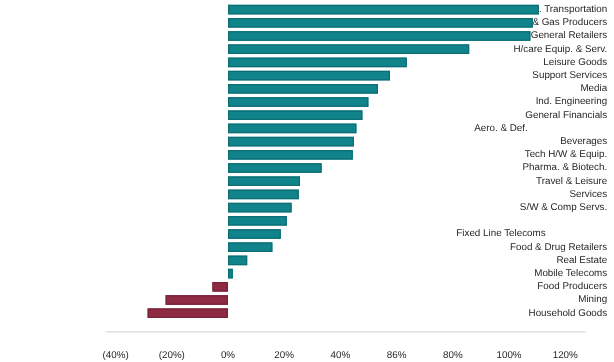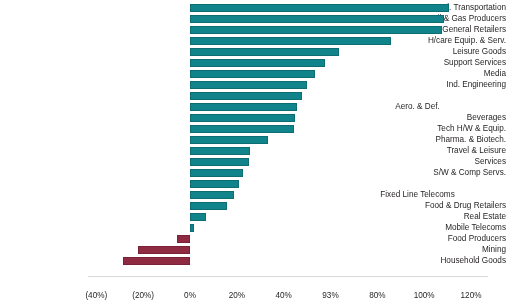--- a/index.html
+++ b/index.html
@@ -121,20 +121,21 @@
         </div>
         <div class="row">
           <div class="row-label" style="width: 183px;">Media</div>
           <div class="bar pos" title="Media: 53.5%" style="left: 190px; width: 125.297px;"></div>
         </div>
         <div class="row">
           <div class="row-label" style="width: 183px;">Ind. Engineering</div>
           <div class="bar pos" title="Ind. Engineering: 50%" style="left: 190px; width: 117.1px;"></div>
         </div>
         <div class="row">
+          <div class="row-label" style="width: 183px;">General Financials</div>
           <div class="bar pos" title="General Financials: 48%" style="left: 190px; width: 112.416px;"></div>
         </div>
         <div class="row">
           <div class="row-label" style="width: 183px; text-align: center;">Aero. &amp; Def.</div>
           <div class="bar pos" title="Aero. &amp; Def.: 45.5%" style="left: 190px; width: 106.561px;"></div>
         </div>
         <div class="row">
           <div class="row-label" style="width: 183px;">Beverages</div>
           <div class="bar pos" title="Beverages: 45%" style="left: 190px; width: 105.39px;"></div>
         </div>
@@ -193,19 +194,19 @@
   </div>
 
   <div class="axis-line"></div>
 
   <div class="ticks" id="ticks">
       <div class="tick" style="left: 96.32px;">(40%)</div>
       <div class="tick" style="left: 143.16px;">(20%)</div>
       <div class="tick" style="left: 190px;">0%</div>
       <div class="tick" style="left: 236.84px;">20%</div>
       <div class="tick" style="left: 283.68px;">40%</div>
-      <div class="tick" style="left: 330.52px;">93%</div>
+      <div class="tick" style="left: 330.52px;">86%</div>
       <div class="tick" style="left: 377.36px;">80%</div>
       <div class="tick" style="left: 424.2px;">100%</div>
       <div class="tick" style="left: 471.04px;">120%</div>
     </div>
 
 </div>
 
 </body></html>

